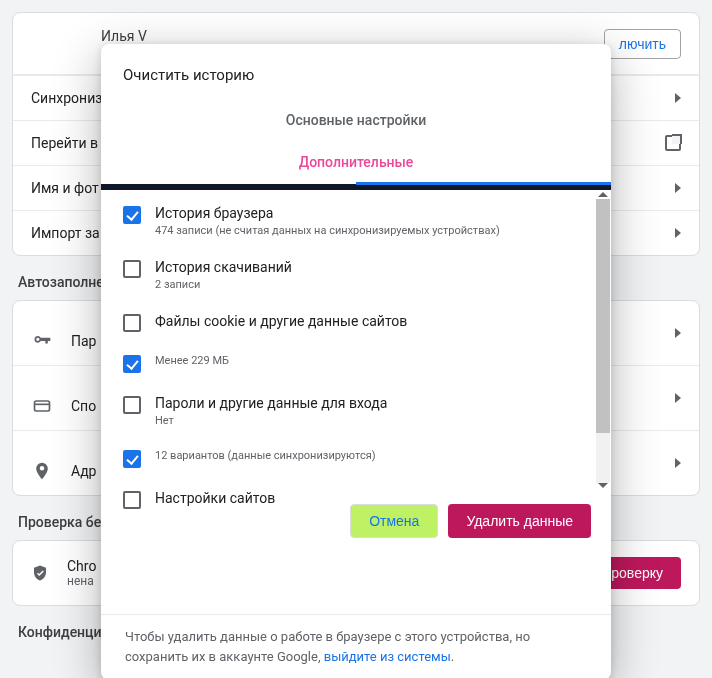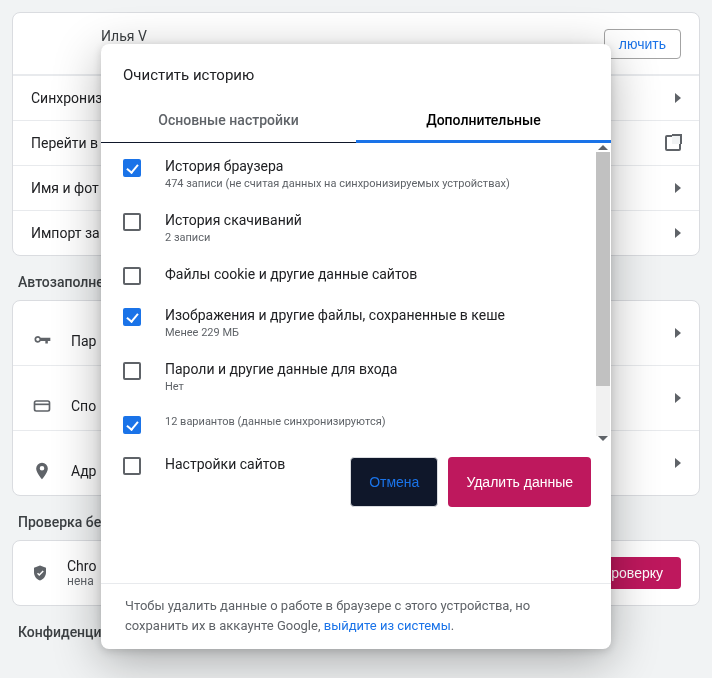--- a/index.html
+++ b/index.html
@@ -88,29 +88,30 @@
     width: 510px;
     background:#fff;
     border-radius: 8px;
     box-shadow: 0 12px 48px rgba(0,0,0,0.3), 0 2px 8px rgba(0,0,0,0.15);
     padding-bottom: 14px;
   }
   .dlg-title {
     font-size: 15px; color:#202124; padding: 22px 22px 16px;
   }
   .tabs {
-    display:flex; border-bottom: 1px solid #0f172a;
+    display:flex; border-bottom: 6px solid #0f172a;
     position: relative;
+    flex-direction: column;
   }
   .tab {
     flex:1; text-align:center; padding: 12px 0 14px;
     font-size:14px; font-weight:500; color:#5f6368;
     cursor:pointer;
   }
-  .tab.active { color:#000000; }
+  .tab.active { color:#ec4899; }
   .tabs::after {
     content:""; position:absolute; bottom:-1px; left:50%;
     width:50%; height:3px; background:#1a73e8;
   }
   .list-scroll {
     height: 300px; position: relative; padding-right: 12px;
   }
   .list {
     padding: 4px 8px 0 18px;
   }
@@ -124,21 +125,21 @@
   }
   .scroll-tri-up { border-bottom:5px solid #5f6368; }
   .scroll-tri-down { border-top:5px solid #5f6368; margin-top:auto; }
   .scroll-thumb {
     width:14px; background:#c1c1c1; flex: 0 0 234px; border-radius:0;
     margin-top: 0;
   }
   .scroll-track { flex:1; display:flex; flex-direction:column; width:14px; background:#f1f1f1; }
 
   .check-row {
-    display:flex; align-items:flex-start; gap: 24px;
+    display:flex; align-items:flex-start; gap: 14px;
     padding: 11px 4px;
   }
   .cb {
     width:18px; height:18px; border:2px solid #5f6368; border-radius:2px;
     flex-shrink:0; margin-top: 1px;
     display:inline-flex; align-items:center; justify-content:center;
     cursor:pointer; background:#fff;
   }
   .cb.checked { background:#1a73e8; border-color:#1a73e8; }
   .cb.checked::after {
@@ -148,22 +149,22 @@
   }
   .check-row .texts { display:flex; flex-direction:column; gap:3px; min-width:0; }
   .check-row .t1 { font-size:14px; color:#202124; }
   .check-row .t2 { font-size:11px; color:#5f6368; }
 
   .dlg-buttons {
     display:flex; justify-content:flex-end; gap:10px;
     padding: 14px 20px 6px;
   }
   .btn-cancel {
-    border:1px solid #dadce0; background:#0f172a; color:#1a73e8;
-    border-radius:4px; padding:16px 18px; font-size:14px; cursor:pointer;
+    border:1px solid #dadce0; background:#bef264; color:#1a73e8;
+    border-radius:4px; padding:8px 18px; font-size:14px; cursor:pointer;
   }
   .dlg-divider { border-top:1px solid #e8eaed; margin: 70px 0 12px; }
   .dlg-foot {
     padding: 0 24px; font-size:13px; color:#5f6368; line-height:1.5;
   }
   .dlg-foot .link { color:#1a73e8; cursor:pointer; }
 
   svg { display:block; }
 </style>
 </head>
@@ -283,21 +284,20 @@
           </div>
           <div class="check-row">
             <span class="cb"></span>
             <div class="texts">
               <div class="t1">Файлы cookie и другие данные сайтов</div>
             </div>
           </div>
           <div class="check-row">
             <span class="cb checked"></span>
             <div class="texts">
-              <div class="t1">Изображения и другие файлы, сохраненные в кеше</div>
               <div class="t2">Менее 229 МБ</div>
             </div>
           </div>
           <div class="check-row">
             <span class="cb"></span>
             <div class="texts">
               <div class="t1">Пароли и другие данные для входа</div>
               <div class="t2">Нет</div>
             </div>
           </div>

